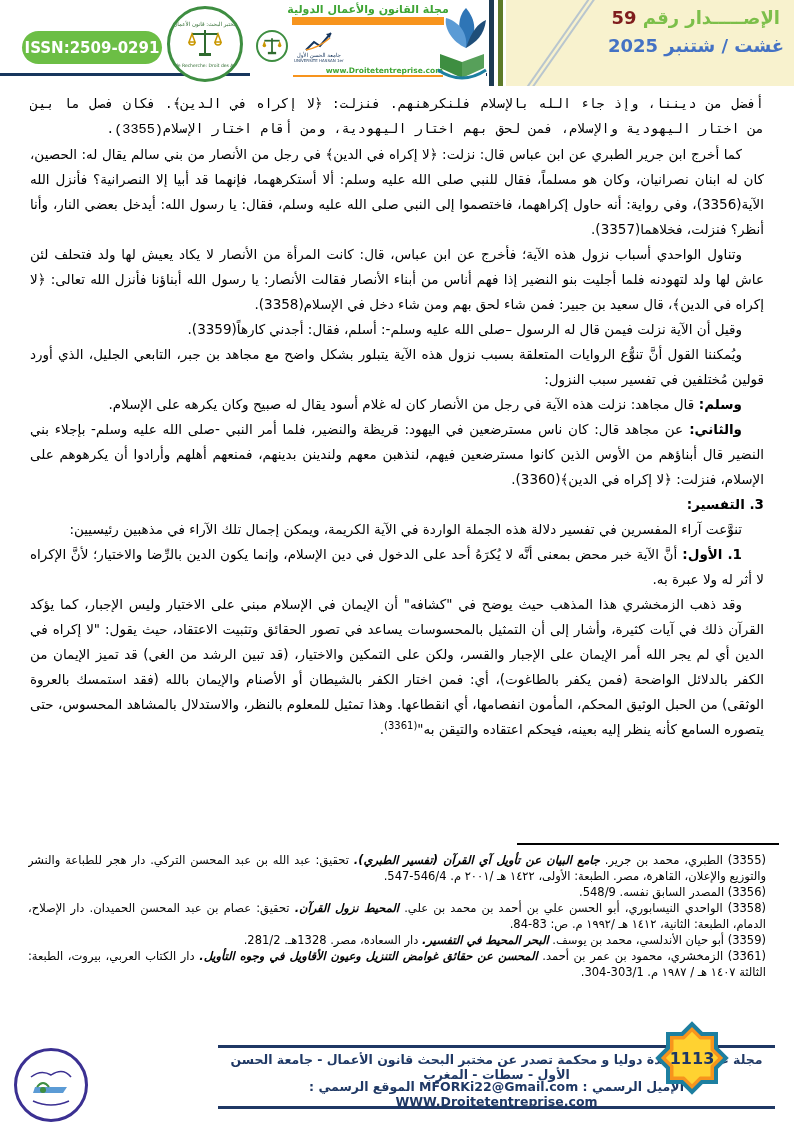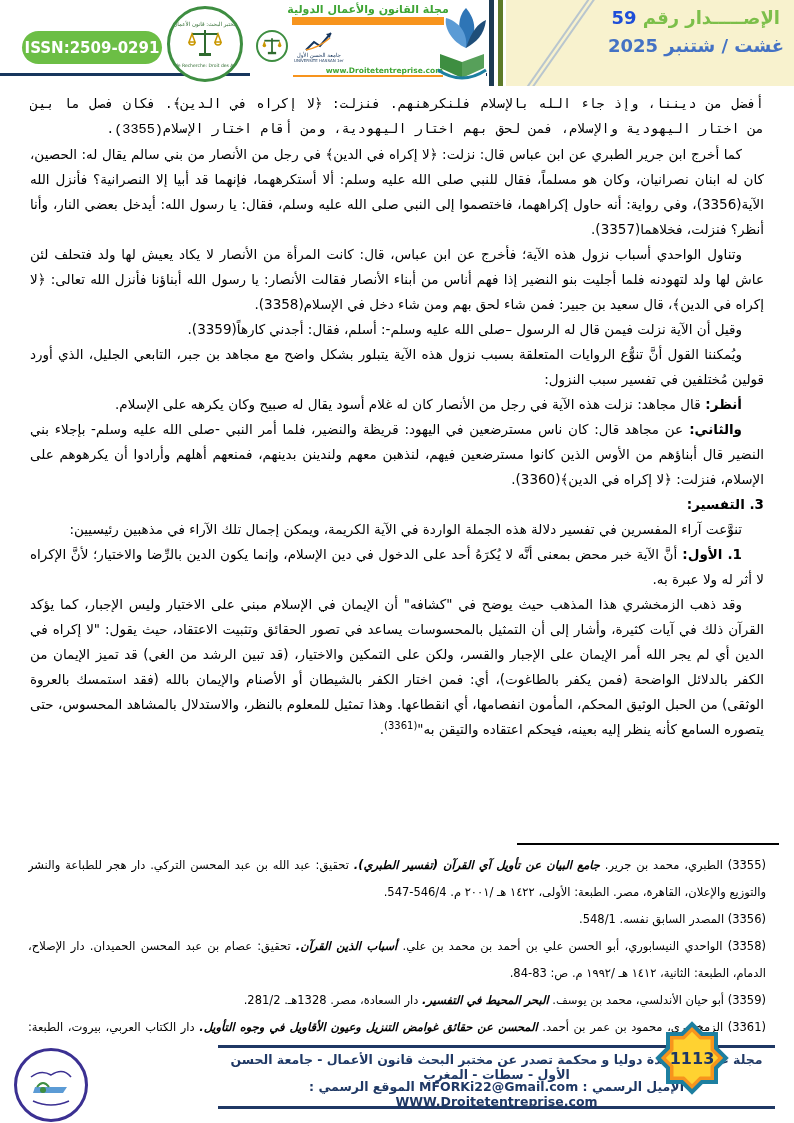--- a/index.html
+++ b/index.html
@@ -26,38 +26,38 @@
   .univ .u-name{font-size:5.5px;color:#17365D;direction:rtl;white-space:nowrap;}
   .univ .u-sub{font-size:4px;color:#17365D;white-space:nowrap;}
   .banner-url{color:#3FA535;font-weight:bold;font-size:7.5px;text-align:right;
               border-bottom:2px solid #F7941D;width:150px;margin:0 auto;}
   .banner-art{position:absolute;right:-2px;top:4px;}
   .vbar{position:absolute;top:0;height:86px;width:5px;}
   .vbar-navy{left:489px;background:#1C3A52;}
   .vbar-green{left:498px;background:#5E7B2A;}
   .issue-box{position:absolute;left:506px;top:0;width:288px;height:86px;background:#F8F2CE;overflow:hidden;}
   .issue-line{margin:7px 14px 0 0;text-align:right;direction:rtl;font-weight:bold;font-size:18px;color:#7CBF4A;}
-  .issue-num{color:#1d4ed8;}
+  .issue-num{color:#7f1d1d;}
   .date-line{margin:7px 10px 12px 0;text-align:right;direction:rtl;font-weight:bold;font-size:18px;color:#4472C4;}
   .diag1,.diag2{position:absolute;background:#B9C6CE;height:1.5px;transform:rotate(-55deg);}
   .diag1{left:-8px;top:42px;width:120px;}
   .diag2{left:-4px;top:44px;width:120px;}
 
   
   .article{position:absolute;right:30px;left:30px;top:92px;height:748px;direction:rtl;
            text-align:justify;font-size:13.5px;line-height:25px;color:#000;overflow:hidden;}
   .para{text-indent:22px;}
   .para.noindent{text-indent:0;font-family:Liberation Mono, monospace;}
   .para.heading{font-weight:bold;text-indent:0;}
   sup{font-size:10px;line-height:0;}
 
   
   .fn-sep{position:absolute;top:843px;right:15px;width:262px;height:2px;background:#000;}
   .footnotes{position:absolute;top:852px;right:28px;left:28px;height:190px;direction:rtl;
-             text-align:justify;font-size:11.5px;line-height:27px;color:#000;overflow:hidden;}
+             text-align:justify;font-size:11.5px;line-height:16px;color:#000;overflow:hidden;}
   .fn .title{font-weight:bold;font-style:italic;}
 
   
   .f-line{position:absolute;left:218px;width:557px;height:3px;background:#1F3864;}
   .f-line.top{top:1045px;}
   .f-line.bottom{top:1106px;}
   .f-text1{position:absolute;left:218px;width:557px;top:1052px;text-align:center;direction:rtl;
            color:#1F3864;font-weight:bold;font-size:12.5px;}
   .f-text2{position:absolute;left:218px;width:557px;top:1079px;text-align:center;direction:rtl;
            color:#1F3864;font-weight:bold;font-size:12.5px;}
@@ -148,33 +148,33 @@
       <div class="date-line">غشت / شتنبر 2025</div>
     </div>
   </div>
 
   <main class="article" id="paras">
       <div class="para noindent">أفضل من ديننا، وإذ جاء الله بالإسلام فلنكرهنهم. فنزلت: ﴿لا إكراه في الدين﴾. فكان فصل ما بين من اختار اليهودية والإسلام، فمن لحق بهم اختار اليهودية، ومن أقام اختار الإسلام(3355).</div>
       <div class="para">كما أخرج ابن جرير الطبري عن ابن عباس قال: نزلت: ﴿لا إكراه في الدين﴾ في رجل من الأنصار من بني سالم يقال له: الحصين، كان له ابنان نصرانيان، وكان هو مسلماً، فقال للنبي صلى الله عليه وسلم: ألا أستكرههما، فإنهما قد أبيا إلا النصرانية؟ فأنزل الله الآية(3356)، وفي رواية: أنه حاول إكراههما، فاختصموا إلى النبي صلى الله عليه وسلم، فقال: يا رسول الله: أيدخل بعضي النار، وأنا أنظر؟ فنزلت، فخلاهما(3357).</div>
       <div class="para">وتناول الواحدي أسباب نزول هذه الآية؛ فأخرج عن ابن عباس، قال: كانت المرأة من الأنصار لا يكاد يعيش لها ولد فتحلف لئن عاش لها ولد لتهودنه فلما أجليت بنو النضير إذا فهم أناس من أبناء الأنصار فقالت الأنصار: يا رسول الله أبناؤنا فأنزل الله تعالى: ﴿لا إكراه في الدين﴾، قال سعيد بن جبير: فمن شاء لحق بهم ومن شاء دخل في الإسلام(3358).</div>
       <div class="para">وقيل أن الآية نزلت فيمن قال له الرسول –صلى الله عليه وسلم-: أسلم، فقال: أجدني كارهاً(3359).</div>
       <div class="para">ويُمكننا القول أنَّ تنوُّع الروايات المتعلقة بسبب نزول هذه الآية يتبلور بشكل واضح مع مجاهد بن جبر، التابعي الجليل، الذي أورد قولين مُختلفين في تفسير سبب النزول:</div>
-      <div class="para"><b>أنظر: </b>قال مجاهد: نزلت هذه الآية في رجل من الأنصار كان له غلام أسود يقال له صبيح وكان يكرهه على الإسلام.</div>
+      <div class="para"><b>وسلم: </b>قال مجاهد: نزلت هذه الآية في رجل من الأنصار كان له غلام أسود يقال له صبيح وكان يكرهه على الإسلام.</div>
       <div class="para"><b>والثاني: </b>عن مجاهد قال: كان ناس مسترضعين في اليهود: قريظة والنضير، فلما أمر النبي -صلى الله عليه وسلم- بإجلاء بني النضير قال أبناؤهم من الأوس الذين كانوا مسترضعين فيهم، لنذهبن معهم ولندينن بدينهم، فمنعهم أهلهم وأرادوا أن يكرهوهم على الإسلام، فنزلت: ﴿لا إكراه في الدين﴾(3360).</div>
       <div class="para heading">3. التفسير:</div>
       <div class="para">تنوَّعت آراء المفسرين في تفسير دلالة هذه الجملة الواردة في الآية الكريمة، ويمكن إجمال تلك الآراء في مذهبين رئيسيين:</div>
       <div class="para"><b>1. الأول: </b>أنَّ الآية خبر محض بمعنى أنَّه لا يُكرَهُ أحد على الدخول في دين الإسلام، وإنما يكون الدين بالرِّضا والاختيار؛ لأنَّ الإكراه لا أثر له ولا عبرة به.</div>
       <div class="para">وقد ذهب الزمخشري هذا المذهب حيث يوضح في "كشافه" أن الإيمان في الإسلام مبني على الاختيار وليس الإجبار، كما يؤكد القرآن ذلك في آيات كثيرة، وأشار إلى أن التمثيل بالمحسوسات يساعد في تصور الحقائق وتثبيت الاعتقاد، حيث يقول: "لا إكراه في الدين أي لم يجر الله أمر الإيمان على الإجبار والقسر، ولكن على التمكين والاختيار، (قد تبين الرشد من الغي) قد تميز الإيمان من الكفر بالدلائل الواضحة (فمن يكفر بالطاغوت)، أي: فمن اختار الكفر بالشيطان أو الأصنام والإيمان بالله (فقد استمسك بالعروة الوثقى) من الحبل الوثيق المحكم، المأمون انفصامها، أي انقطاعها. وهذا تمثيل للمعلوم بالنظر، والاستدلال بالمشاهد المحسوس، حتى يتصوره السامع كأنه ينظر إليه بعينه، فيحكم اعتقاده والتيقن به"<sup>(3361)</sup>.</div>
     </main>
 
   <div class="fn-sep"></div>
   <section class="footnotes" id="footnotes">
       <div class="fn">(3355) الطبري، محمد بن جرير. <span class="title">جامع البيان عن تأويل آي القرآن (تفسير الطبري).</span> تحقيق: عبد الله بن عبد المحسن التركي. دار هجر للطباعة والنشر والتوزيع والإعلان، القاهرة، مصر. الطبعة: الأولى، ١٤٢٢ هـ /٢٠٠١ م. 546/4-547.</div>
-      <div class="fn">(3356) المصدر السابق نفسه. 548/1.</div>
-      <div class="fn">(3358) الواحدي النيسابوري، أبو الحسن علي بن أحمد بن محمد بن علي. <span class="title">أسباب الذين القرآن.</span> تحقيق: عصام بن عبد المحسن الحميدان. دار الإصلاح، الدمام، الطبعة: الثانية، ١٤١٢ هـ /١٩٩٢ م. ص: 83-84.</div>
+      <div class="fn">(3356) المصدر السابق نفسه. 548/9.</div>
+      <div class="fn">(3358) الواحدي النيسابوري، أبو الحسن علي بن أحمد بن محمد بن علي. <span class="title">المحيط نزول القرآن.</span> تحقيق: عصام بن عبد المحسن الحميدان. دار الإصلاح، الدمام، الطبعة: الثانية، ١٤١٢ هـ /١٩٩٢ م. ص: 83-84.</div>
       <div class="fn">(3359) أبو حيان الأندلسي، محمد بن يوسف. <span class="title">البحر المحيط في التفسير.</span> دار السعادة، مصر. 1328هـ. 281/2.</div>
       <div class="fn">(3361) الزمخشري، محمود بن عمر بن أحمد. <span class="title">المحسن عن حقائق غوامض التنزيل وعيون الأقاويل في وجوه التأويل.</span> دار الكتاب العربي، بيروت، الطبعة: الثالثة ١٤٠٧ هـ / ١٩٨٧ م. 303/1-304.</div>
     </section>
 
   <div>
     <div class="f-line top"></div>
     <div class="badge">
       <div class="sq s1"></div>
       <div class="sq s1 r"></div>
       <div class="sq s2"></div>

